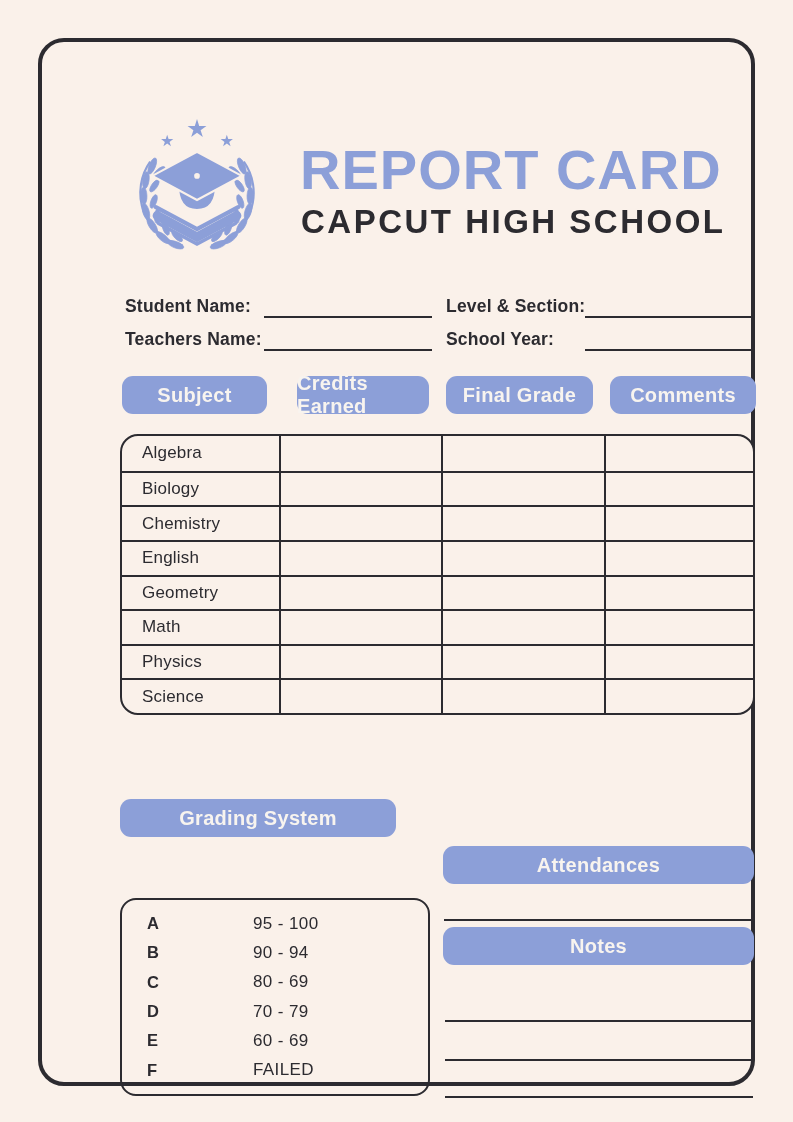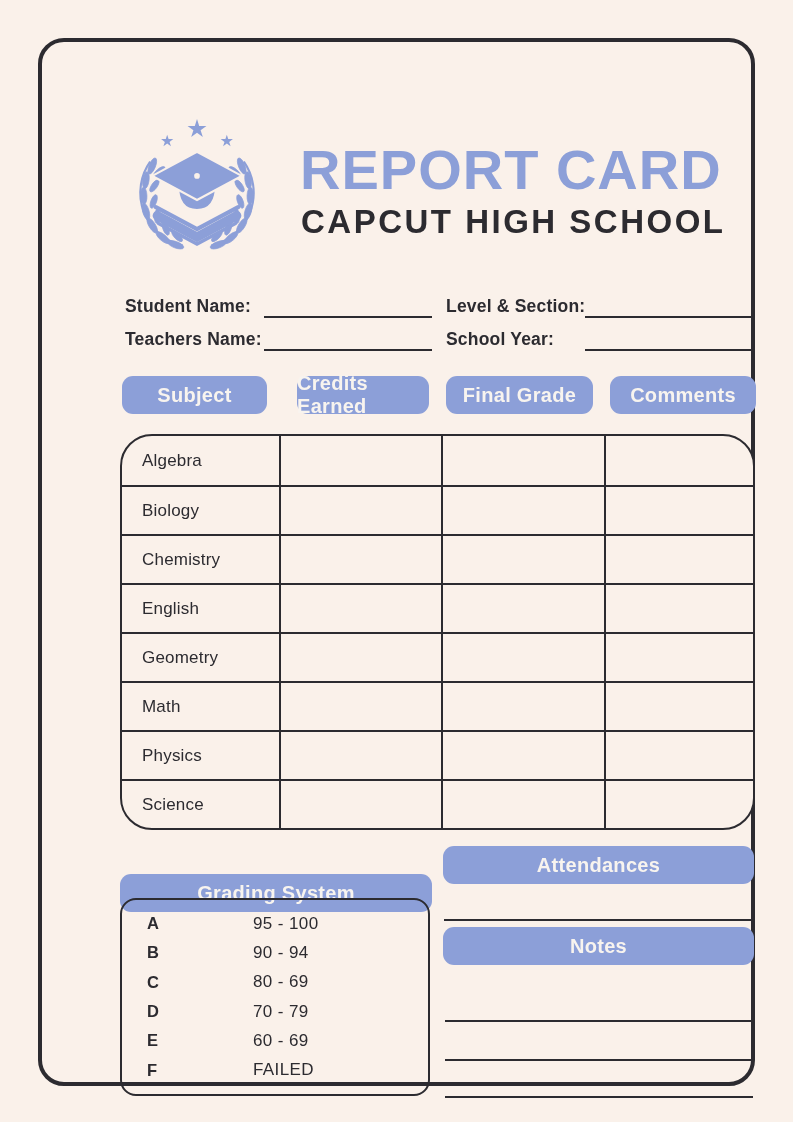--- a/index.html
+++ b/index.html
@@ -15,21 +15,21 @@
   .card{position:absolute;left:38px;top:38px;width:717px;height:1048px;
         border:4.5px solid var(--ink);border-radius:26px;background:var(--bg);padding-left:34px;}
   .abs{position:absolute;}
   .logo{left:84px;top:70px;width:142px;height:142px;}
   .title{left:258px;top:95px;font-size:56px;font-weight:bold;letter-spacing:1px;color:var(--accent);white-space:nowrap;}
   .subtitle{left:259px;top:161px;font-size:33px;font-weight:bold;letter-spacing:2.5px;color:var(--ink);white-space:nowrap;}
   .info-label{font-size:17.5px;font-weight:bold;letter-spacing:.2px;color:var(--ink);white-space:nowrap;}
   .u-line{height:2.2px;background:var(--ink);}
   .pill{background:var(--accent);border-radius:11px;height:38px;display:flex;align-items:center;justify-content:center;
         color:var(--pill-text);font-size:20px;font-weight:bold;letter-spacing:.3px;}
-  .grid-table{left:78px;top:392px;width:635px;height:396px;border:2.5px solid var(--ink);border-radius:32px;
+  .grid-table{left:78px;top:392px;width:635px;height:281px;border:2.5px solid var(--ink);border-radius:18px;
         overflow:hidden;display:grid;grid-template-columns:157px 162px 163px auto;grid-template-rows:repeat(8,1fr);background:var(--bg);}
   .cell{border-top:2px solid var(--ink);border-left:2px solid var(--ink);display:flex;align-items:center;}
   .cell.c0{border-left:none;padding-left:20px;font-size:17px;font-weight:500;letter-spacing:.2px;}
   .cell.r0{border-top:none;}
   .grade-box{left:78px;top:856px;width:310px;height:198px;border:2.5px solid var(--ink);border-radius:16px;
         display:flex;flex-direction:column;justify-content:space-around;padding:9px 0;}
   .grade-row{display:flex;align-items:center;}
   .grade-letter{width:131px;padding-left:25px;font-size:16.5px;font-weight:bold;letter-spacing:.5px;}
   .grade-range{font-size:17px;font-weight:500;letter-spacing:.4px;}
   .note-line{height:2.4px;background:var(--ink);}
@@ -134,21 +134,21 @@
       <div class="cell"></div>
       <div class="cell"></div>
       <div class="cell"></div>
 
       <div class="cell c0">Science</div>
       <div class="cell"></div>
       <div class="cell"></div>
       <div class="cell"></div>
     </div>
 
-    <div class="abs pill" style="left:78px;top:832px;width:312px;">Grading System</div>
+    <div class="abs pill" style="left:78px;top:757px;width:276px;">Grading System</div>
     <div class="abs pill" style="left:401px;top:804px;width:311px;">Attendances</div>
 
     <div class="abs grade-box">
       <div class="grade-row">
         <span class="grade-letter">A</span>
         <span class="grade-range">95 - 100</span>
       </div>
       <div class="grade-row">
         <span class="grade-letter">B</span>
         <span class="grade-range">90 - 94</span>

